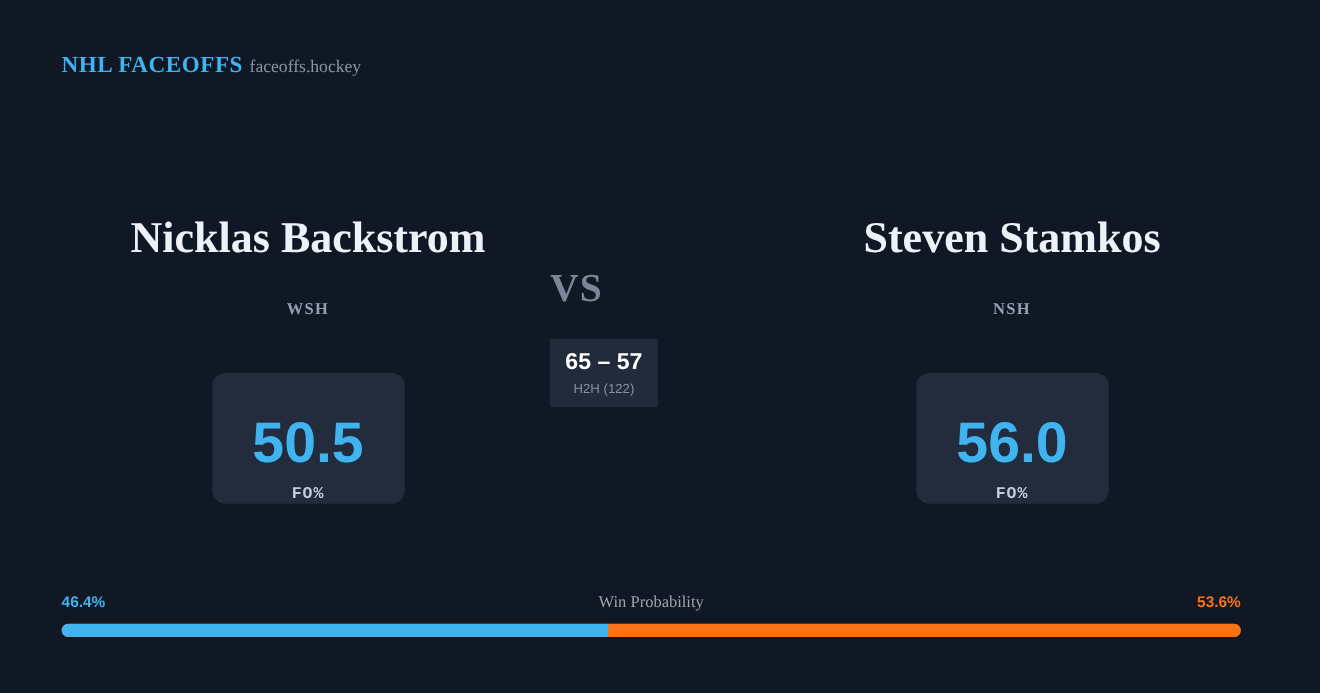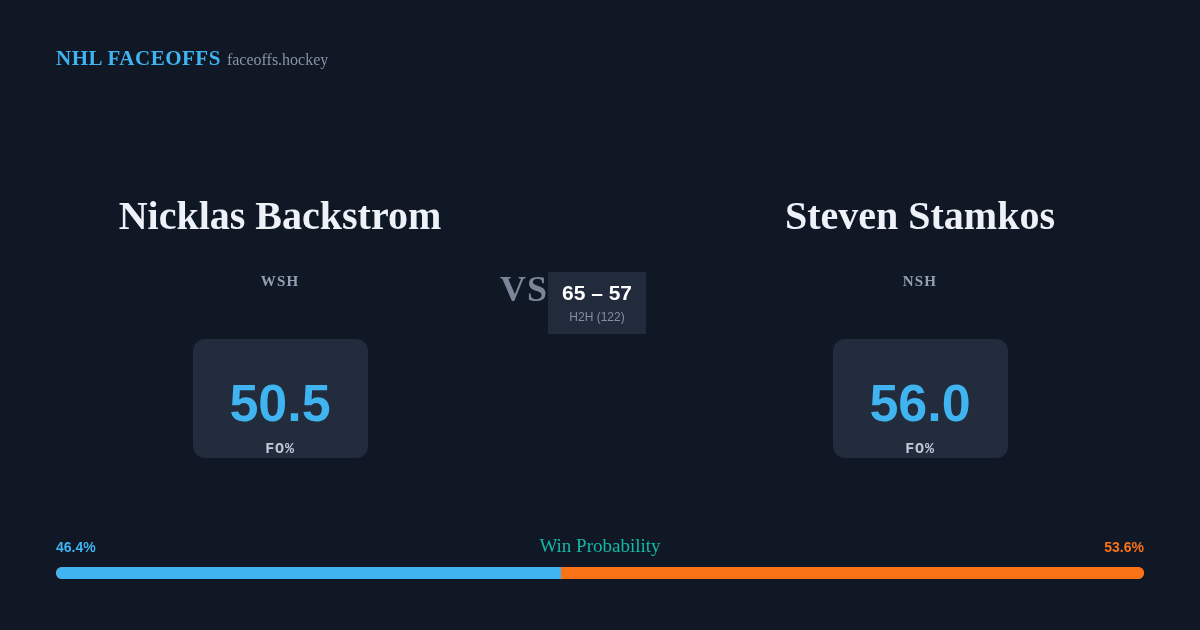--- a/index.html
+++ b/index.html
@@ -96,22 +96,21 @@
     font-weight: bold;
     font-size: 15px;
     letter-spacing: 0.8px;
     color: #c3cbd8;
   }
 
   
   .center {
     width: 200px;
     display: flex;
-    flex-direction: row;
-    align-items: center;
+    flex-direction: column;
     padding-top: 48px;
   }
   .vs-text {
     font-family: "Liberation Serif", serif;
     font-weight: bold;
     font-size: 36px;
     line-height: 1;
     letter-spacing: 1px;
     color: #7b8799;
   }
@@ -138,39 +137,39 @@
     margin-top: 7px;
     font-family: Liberation Sans, sans-serif;
     font-size: 12px;
     color: #8490a3;
   }
 
   
   .winprob {
     position: absolute;
     left: 56px;
-    right: 56px;
+    right: 72px;
     bottom: 51px;
   }
   .winprob-row {
     display: flex;
     align-items: baseline;
     justify-content: space-between;
     margin-bottom: 10px;
   }
   .wp-left {
     font-family: "Liberation Sans", sans-serif;
     font-weight: bold;
     font-size: 14px;
     color: #3fb4f0;
   }
   .wp-title {
     font-family: "Liberation Serif", serif;
-    font-size: 19px;
-    color: #14b8a6;
+    font-size: 15px;
+    color: #a3a3a3;
   }
   .wp-right {
     font-family: "Liberation Sans", sans-serif;
     font-weight: bold;
     font-size: 14px;
     color: #f97316;
   }
   .wp-bar {
     position: relative;
     width: 100%;

